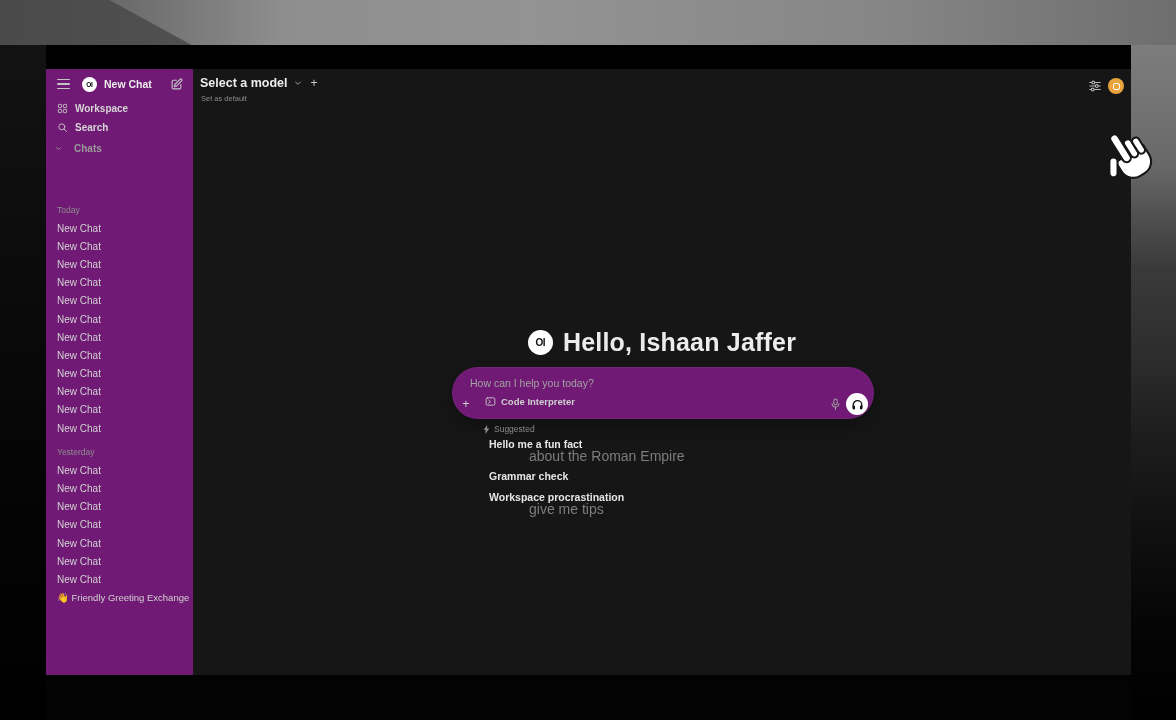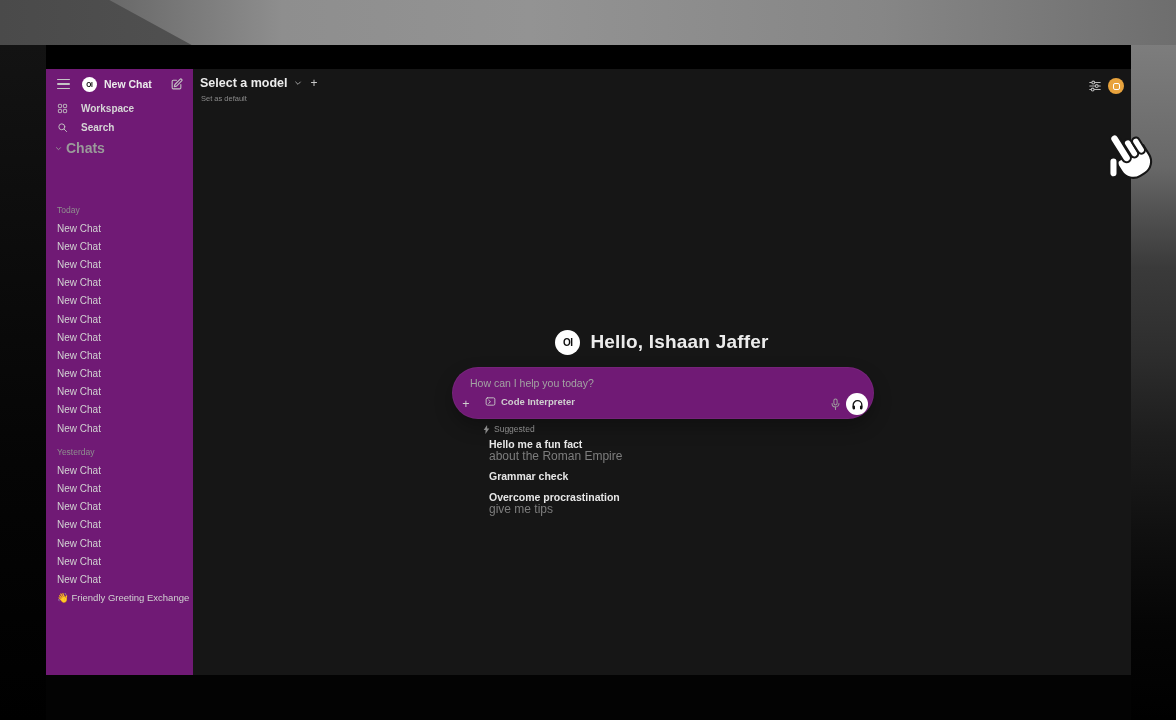--- a/index.html
+++ b/index.html
@@ -25,24 +25,24 @@
 
   
   .sidebar { position:absolute; left:0; top:24px; width:147px; height:606px; background:#701a75; }
   .sb-header { display:flex; align-items:center; height:30px; padding:0 10px 0 11px; }
   .hamburger-icon { width:13px; display:flex; flex-direction:column; gap:3px; margin-right:12px; cursor:pointer; }
   .hamburger-icon i { display:block; height:1.4px; background:#c4c4c4; border-radius:1px; }
   .sb-logo { width:15px; height:15px; border-radius:50%; background:#fff; color:#000;
     font-size:6.5px; font-weight:800; display:flex; align-items:center; justify-content:center; margin-right:7px; letter-spacing:-.3px;}
   .sb-title { font-size:10.5px; font-weight:700; color:#ececec; }
   .sb-edit { margin-left:auto; display:flex; cursor:pointer; }
-  .sb-row { display:flex; align-items:center; height:19px; padding-left:11px; gap:13px;
+  .sb-row { display:flex; align-items:center; height:19px; padding-left:11px; gap:7px;
     font-size:10px; font-weight:600; color:#d6d6d6; cursor:pointer; }
-  .sb-chats-head { margin-top:4px; height:14px; display:flex; align-items:center; padding-left:9px; gap:4px;
-    font-size:14px; font-weight:600; color:#9a9a9a; cursor:pointer; }
+  .sb-chats-head { margin-top:4px; height:14px; display:flex; align-items:center; padding-left:9px; gap:12px;
+    font-size:10px; font-weight:600; color:#9a9a9a; cursor:pointer; }
   .sb-date { height:14px; display:flex; align-items:center; padding-left:11px; font-size:8.5px; color:#8f8f8f;margin-top:48px; }
   .sb-date.yesterday { margin-top:8px; }
   .chat-list { margin-top:2px; }
   .sb-chat { height:18.2px; display:flex; align-items:center; padding-left:11px;
     font-size:10px; color:#d2d2d2; white-space:nowrap; overflow:hidden; cursor:pointer; }
   .sb-chat.pinned { font-size:9.5px; }
 
   
   .model-select { position:absolute; left:154px; top:31px; display:flex; align-items:center; gap:6px; cursor:pointer; }
   .model-label { font-size:12.5px; font-weight:700; color:#ececec; }
@@ -51,41 +51,41 @@
   .hdr-settings { position:absolute; left:1042px; top:34px; width:14px; height:14px; cursor:pointer; }
   .avatar { position:absolute; left:1062px; top:33px; width:16px; height:16px; border-radius:50%;
     background:#e8a33d; display:flex; align-items:center; justify-content:center; cursor:pointer; }
   .avatar i { display:block; width:7px; height:7px; border:1.2px solid #fff; border-radius:2px; }
 
   
   .greeting { position:absolute; left:147px; width:938px; top:283px; height:28px;
     display:flex; align-items:center; justify-content:center; gap:10px; }
   .greeting-logo { width:25px; height:25px; border-radius:50%; background:#fff; color:#0d0d0d;
     font-size:10px; font-weight:800; display:flex; align-items:center; justify-content:center; letter-spacing:-.5px; }
-  .greeting-text { font-size:19px; font-weight:600; color:#ececec; letter-spacing:.2px; }
+  .greeting-text { font-size:25px; font-weight:600; color:#ececec; letter-spacing:.2px; }
 
   .prompt-box { position:absolute; left:406px; top:322px; width:422px; height:52px; border-radius:26px;
     background:#701a75; border:1px solid rgba(255,255,255,.045); box-shadow:0 8px 18px rgba(0,0,0,.28); cursor:text; }
   .prompt-placeholder { position:absolute; left:17px; top:9px; font-size:10.5px; color:#a3a3a3; }
   .plus-button { position:absolute; left:5px; top:28px; width:16px; height:16px; border-radius:50%;
     display:flex; align-items:center; justify-content:center; font-size:12.5px; color:#cfcfcf; cursor:pointer; }
   .code-interpreter { position:absolute; left:27px; top:28px; height:16px; display:flex; align-items:flex-start;
     gap:5px; padding:0 5px; border-radius:8px; cursor:pointer; }
   .code-interpreter span { font-size:9.5px; font-weight:600; color:#d0d0d0; }
   .mic-button { position:absolute; right:30px; top:28px; width:16px; height:16px;
     display:flex; align-items:center; justify-content:center; cursor:pointer; }
   .voice-button { position:absolute; right:5px; top:25px; width:22px; height:22px; border-radius:50%;
     background:#fff; display:flex; align-items:center; justify-content:center; cursor:pointer; }
 
   .suggested-head { position:absolute; left:437px; top:379px; display:flex; align-items:center; gap:4px;
     font-size:8.5px; color:#8b8b8b; }
   .suggestions { position:absolute; left:443px; top:393px; width:320px; }
   .sugg { margin-bottom:8px; cursor:pointer; }
   .sugg-title { font-size:10.5px; font-weight:600; color:#e6e6e6; line-height:13px; }
-  .sugg-sub { font-size:12px; color:#7d7d7d; line-height:11px; }
+  .sugg-sub { font-size:14px; color:#7d7d7d; line-height:11px;margin-left:40px; }
 
   
   .cursor { position:absolute; left:1100px; top:128px; width:56px; height:56px; z-index:50; pointer-events:none; }
 </style>
 </head>
 <body>
 
 <div class="wp-top"></div>
 <div class="wp-left"></div>
 <div class="wp-right"></div>
@@ -233,21 +233,21 @@
       <div class="sugg">
         <div class="sugg-title">Hello me a fun fact</div>
         <div class="sugg-sub">about the Roman Empire</div>
       </div>
 
       <div class="sugg">
         <div class="sugg-title">Grammar check</div>
       </div>
 
       <div class="sugg">
-        <div class="sugg-title">Overcome procrastination</div>
+        <div class="sugg-title">Workspace procrastination</div>
         <div class="sugg-sub">give me tips</div>
       </div>
     </div>
 </div>
 
 <div class="cursor">
   <svg width="56" height="56" viewBox="0 0 24 24">
     <g transform="rotate(-32 12 12)" fill="#fff" stroke="#161616" stroke-width="0.9" stroke-linejoin="round">
       <path d="M6.2 11.5 h13.8 v4.7 a5.8 5.8 0 0 1 -5.8 5.8 h-2.2 a5.8 5.8 0 0 1 -5.8 -5.8 z"></path>
       <rect x="2.4" y="8.6" width="3.5" height="8.5" rx="1.75" transform="rotate(32 4.1 12.8)"></rect>

